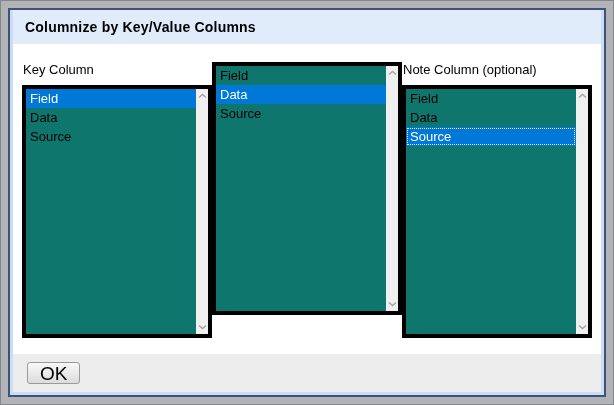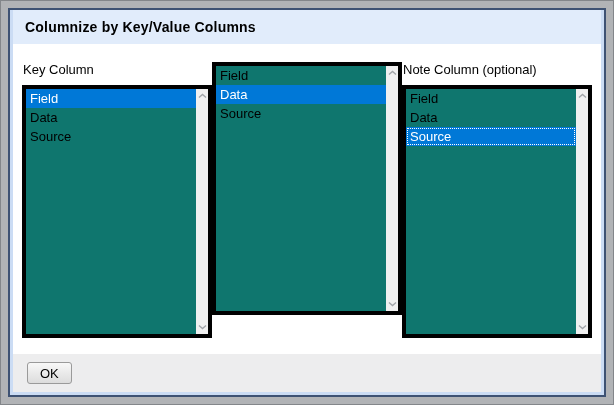--- a/index.html
+++ b/index.html
@@ -35,21 +35,21 @@
     display:flex;flex-direction:column;justify-content:space-between;align-items:center;
     padding:4px 0;box-sizing:border-box;
   }
   .scroll-arrow{display:block;line-height:0;}
   .footer{
     flex:0 0 38px;background:#ededee;box-sizing:border-box;
     display:flex;align-items:flex-start;gap:7px;padding:8px 0 0 14px;
   }
   .btn{
     height:22px;min-width:44px;padding:0 12px;box-sizing:border-box;
-    font-family:"Liberation Sans",sans-serif;font-size:13px;color:#000;
+    font-family:"Liberation Sans",sans-serif;font-size:19px;color:#000;
     border:1px solid #9a9a9a;border-radius:3px;
     background:linear-gradient(#f8f8f8,#dcdcdc);
     cursor:default;
   }
 </style>
 </head>
 <body>
 
 <div class="screen">
   <div class="dialog">

